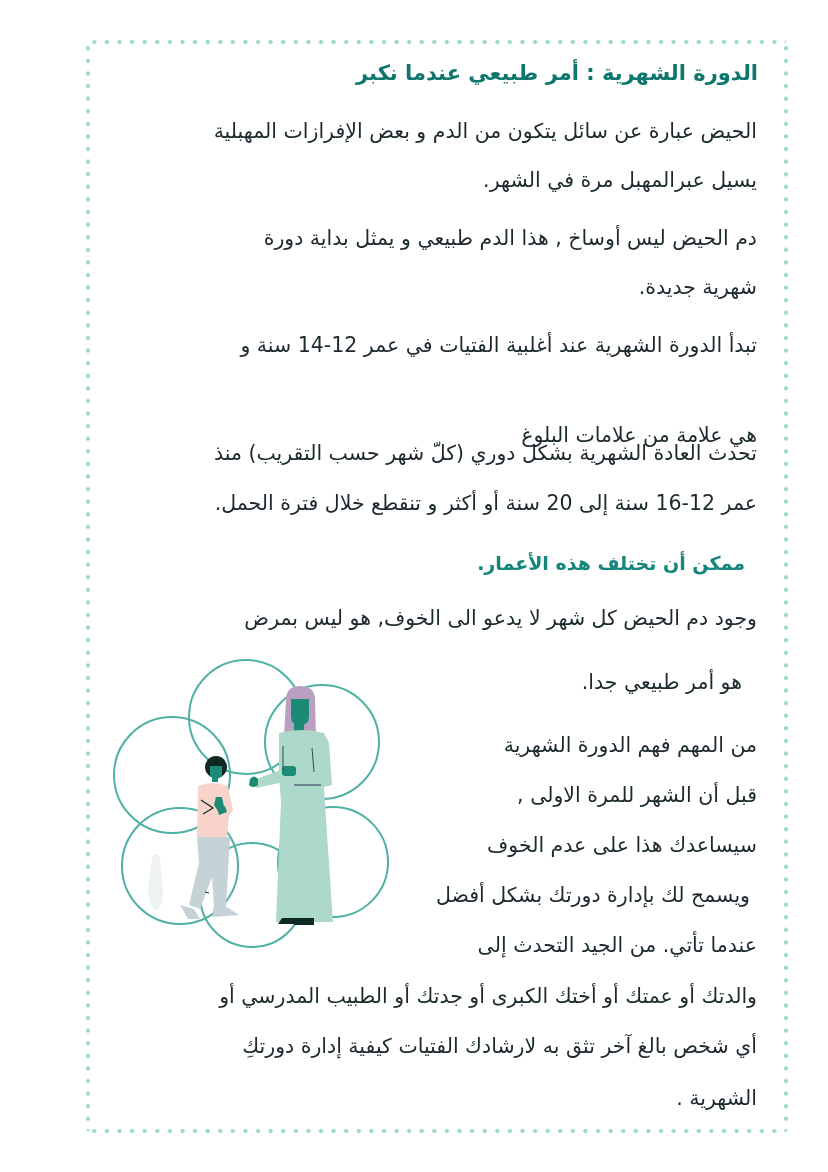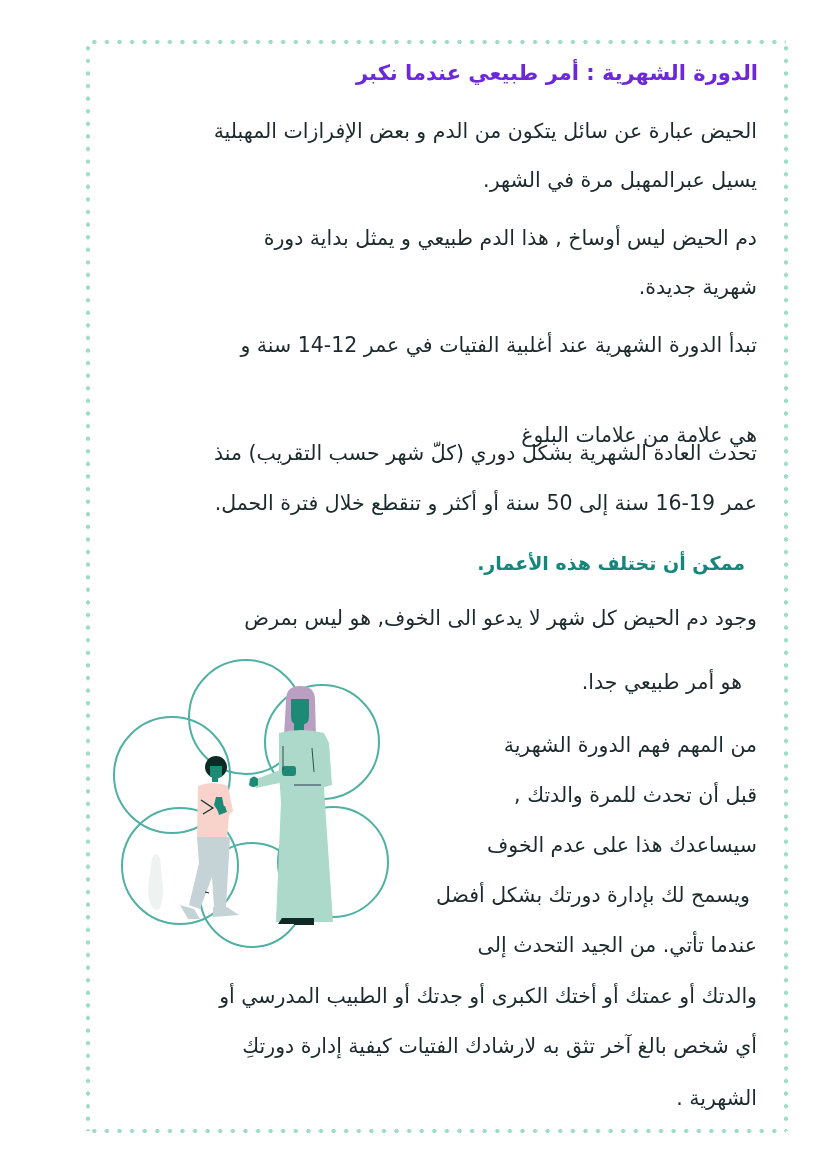--- a/index.html
+++ b/index.html
@@ -48,21 +48,21 @@
   .line {
     position: absolute;
     right: 29px;
     white-space: nowrap;
     font-size: 20.5px;
     line-height: 30px;
     direction: rtl;
     text-align: right;
   }
   .title {
-    color: #6d28d9;
+    color: #0f766e;
     font-weight: bold;
     font-size: 21px;
     margin-left: 26px;
   }
   .subtitle {
     color: #14877a;
     font-weight: bold;
     font-size: 19px;
   }
   .illustration {
@@ -85,28 +85,28 @@
 
 <div class="line title" style="top:58px; right:70px;">الدورة الشهرية : أمر طبيعي عندما نكبر</div>
 
 <div class="line" style="top:116px; right:71px;">الحيض عبارة عن سائل يتكون من الدم و بعض الإفرازات المهبلية</div>
 <div class="line" style="top:165px; right:71px;">يسيل عبرالمهبل مرة في الشهر.</div>
 <div class="line" style="top:223px; right:71px;">دم الحيض ليس أوساخ , هذا الدم طبيعي و يمثل بداية دورة</div>
 <div class="line" style="top:272px; right:71px;">شهرية جديدة.</div>
 <div class="line" style="top:330px; right:71px;"> تبدأ الدورة الشهرية عند أغلبية الفتيات في عمر 12-14 سنة و</div>
 <div class="line" style="top:380px; right:71px;margin-top:40px;">هي علامة من علامات البلوغ</div>
 <div class="line" style="top:438px; right:71px;">تحدث العادة الشهرية بشكل دوري (كلّ شهر حسب التقريب) منذ</div>
-<div class="line" style="top:488px; right:71px;">عمر 19-16 سنة إلى 50 سنة أو أكثر و تنقطع خلال فترة الحمل.</div>
+<div class="line" style="top:488px; right:71px;">عمر 12-16 سنة إلى 20 سنة أو أكثر و تنقطع خلال فترة الحمل.</div>
 
 <div class="line subtitle" style="top:548px; right:83px;">ممكن أن تختلف هذه الأعمار.</div>
 
 <div class="line" style="top:603px; right:71px;">وجود دم الحيض كل شهر لا يدعو الى الخوف, هو ليس بمرض</div>
 <div class="line" style="top:667px; right:86px;">هو أمر طبيعي جدا.</div>
 <div class="line" style="top:730px; right:71px;">من المهم فهم الدورة الشهرية</div>
-<div class="line" style="top:780px; right:71px;">قبل أن تحدث للمرة والدتك ,</div>
+<div class="line" style="top:780px; right:71px;">قبل أن الشهر للمرة الاولى ,</div>
 <div class="line" style="top:830px; right:71px;">سيساعدك هذا على عدم الخوف</div>
 <div class="line" style="top:880px; right:78px;">ويسمح لك بإدارة دورتك بشكل أفضل</div>
 <div class="line" style="top:930px; right:71px;">عندما تأتي. من الجيد التحدث إلى</div>
 <div class="line" style="top:981px; right:71px;">والدتك أو عمتك أو أختك الكبرى أو جدتك أو الطبيب المدرسي أو</div>
 <div class="line" style="top:1031px; right:71px;">أي شخص بالغ آخر تثق به لارشادك الفتيات كيفية إدارة دورتكِ</div>
 <div class="line" style="top:1083px; right:71px;">الشهرية .</div>
 
 <div class="illustration">
   <svg width="320" height="310" viewBox="100 650 320 310" xmlns="http://www.w3.org/2000/svg">
 

